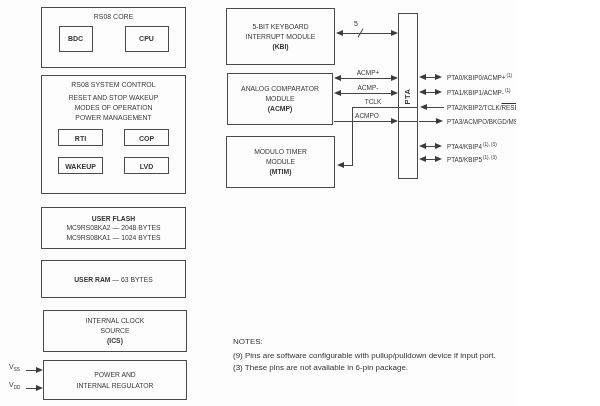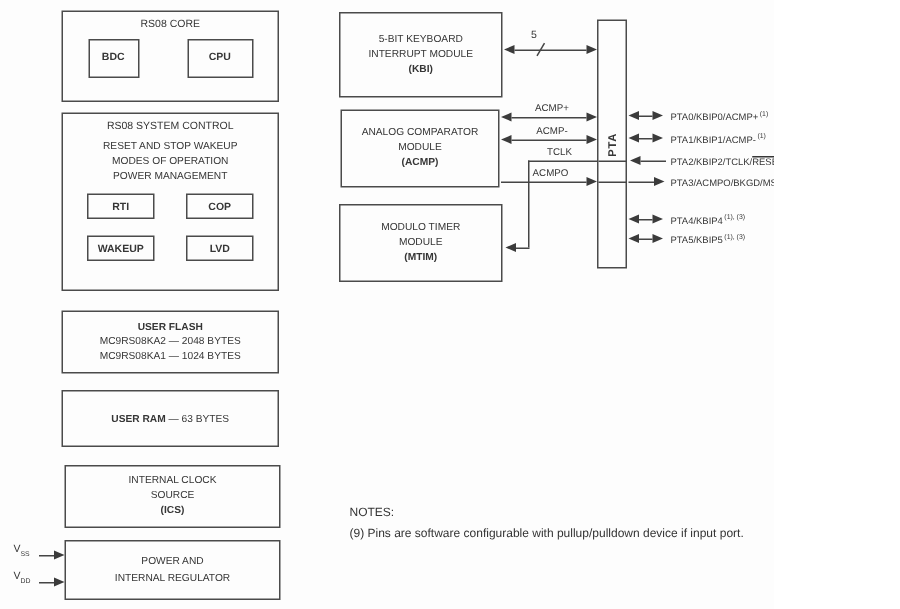--- a/index.html
+++ b/index.html
@@ -160,15 +160,16 @@
   <div class="pin" style="left:447px;top:142px;"><span>PTA4/KBIP4</span><span class="ov"></span><span></span><span class="sub"></span><span class="sup">(1), (3)</span></div>
 
   <div class="ah-l" style="left:419px;top:156px;"></div>
   <div class="hline" style="left:426px;top:159px;width:9px;"></div>
   <div class="ah-r" style="left:435px;top:156px;"></div>
   <div class="pin" style="left:447px;top:155px;"><span>PTA5/KBIP5</span><span class="ov"></span><span></span><span class="sub"></span><span class="sup">(1), (3)</span></div>
 
   <div class="notes">
     <div style="margin-bottom:4px;">NOTES:</div>
     <div class="ni">(9) Pins are software configurable with pullup/pulldown device if input port.</div>
+    <div class="ni">(3) These pins are not available in 6-pin package.</div>
   </div>
 
 </div>
 
 </body></html>

